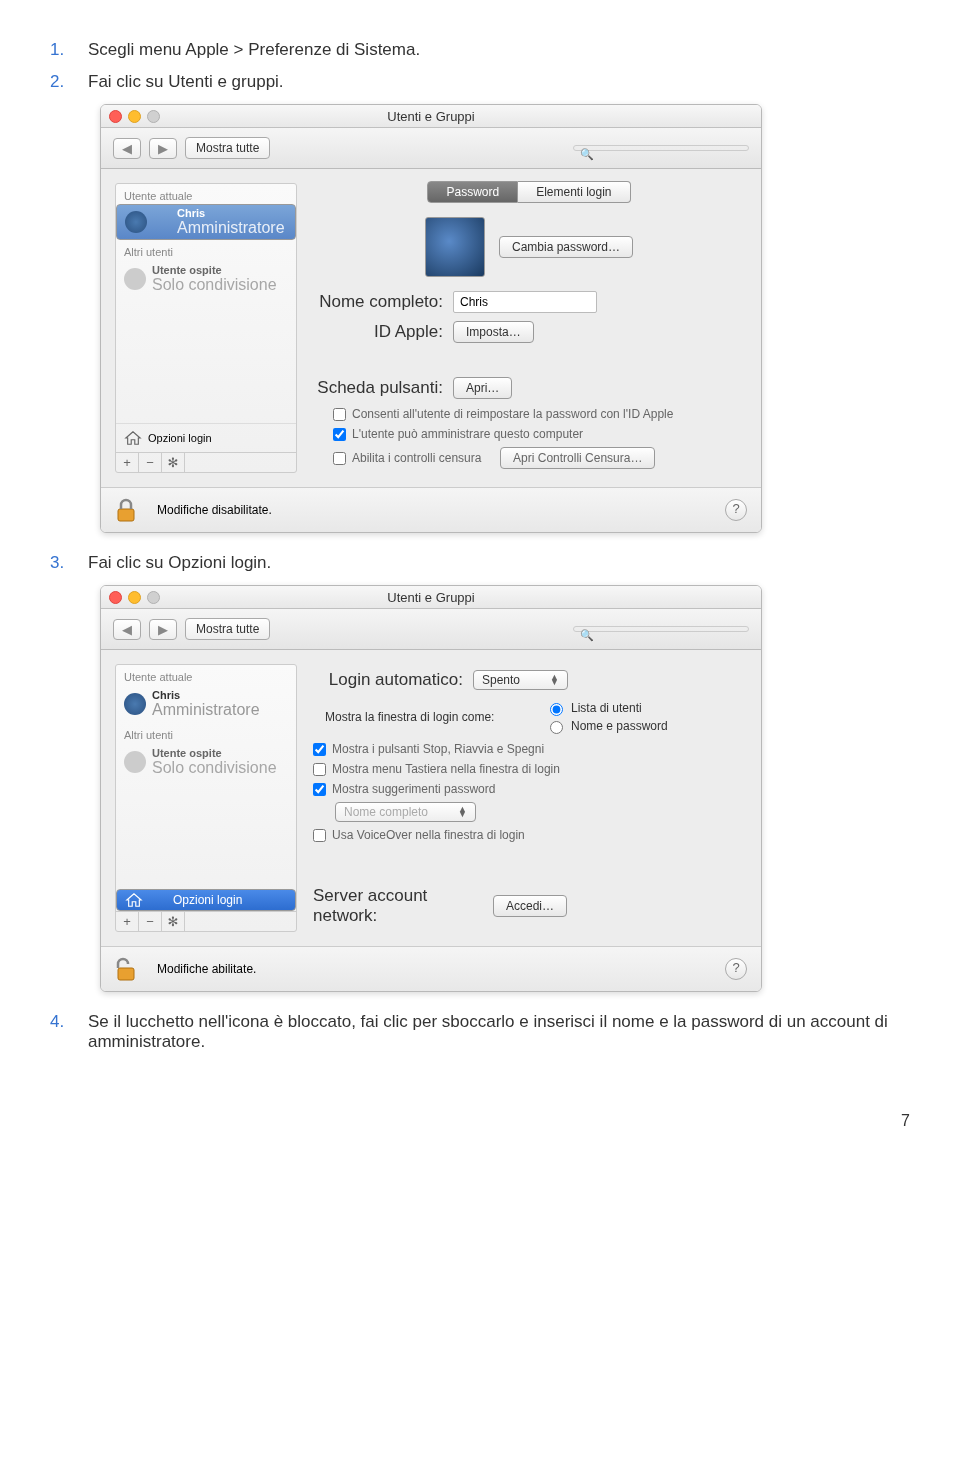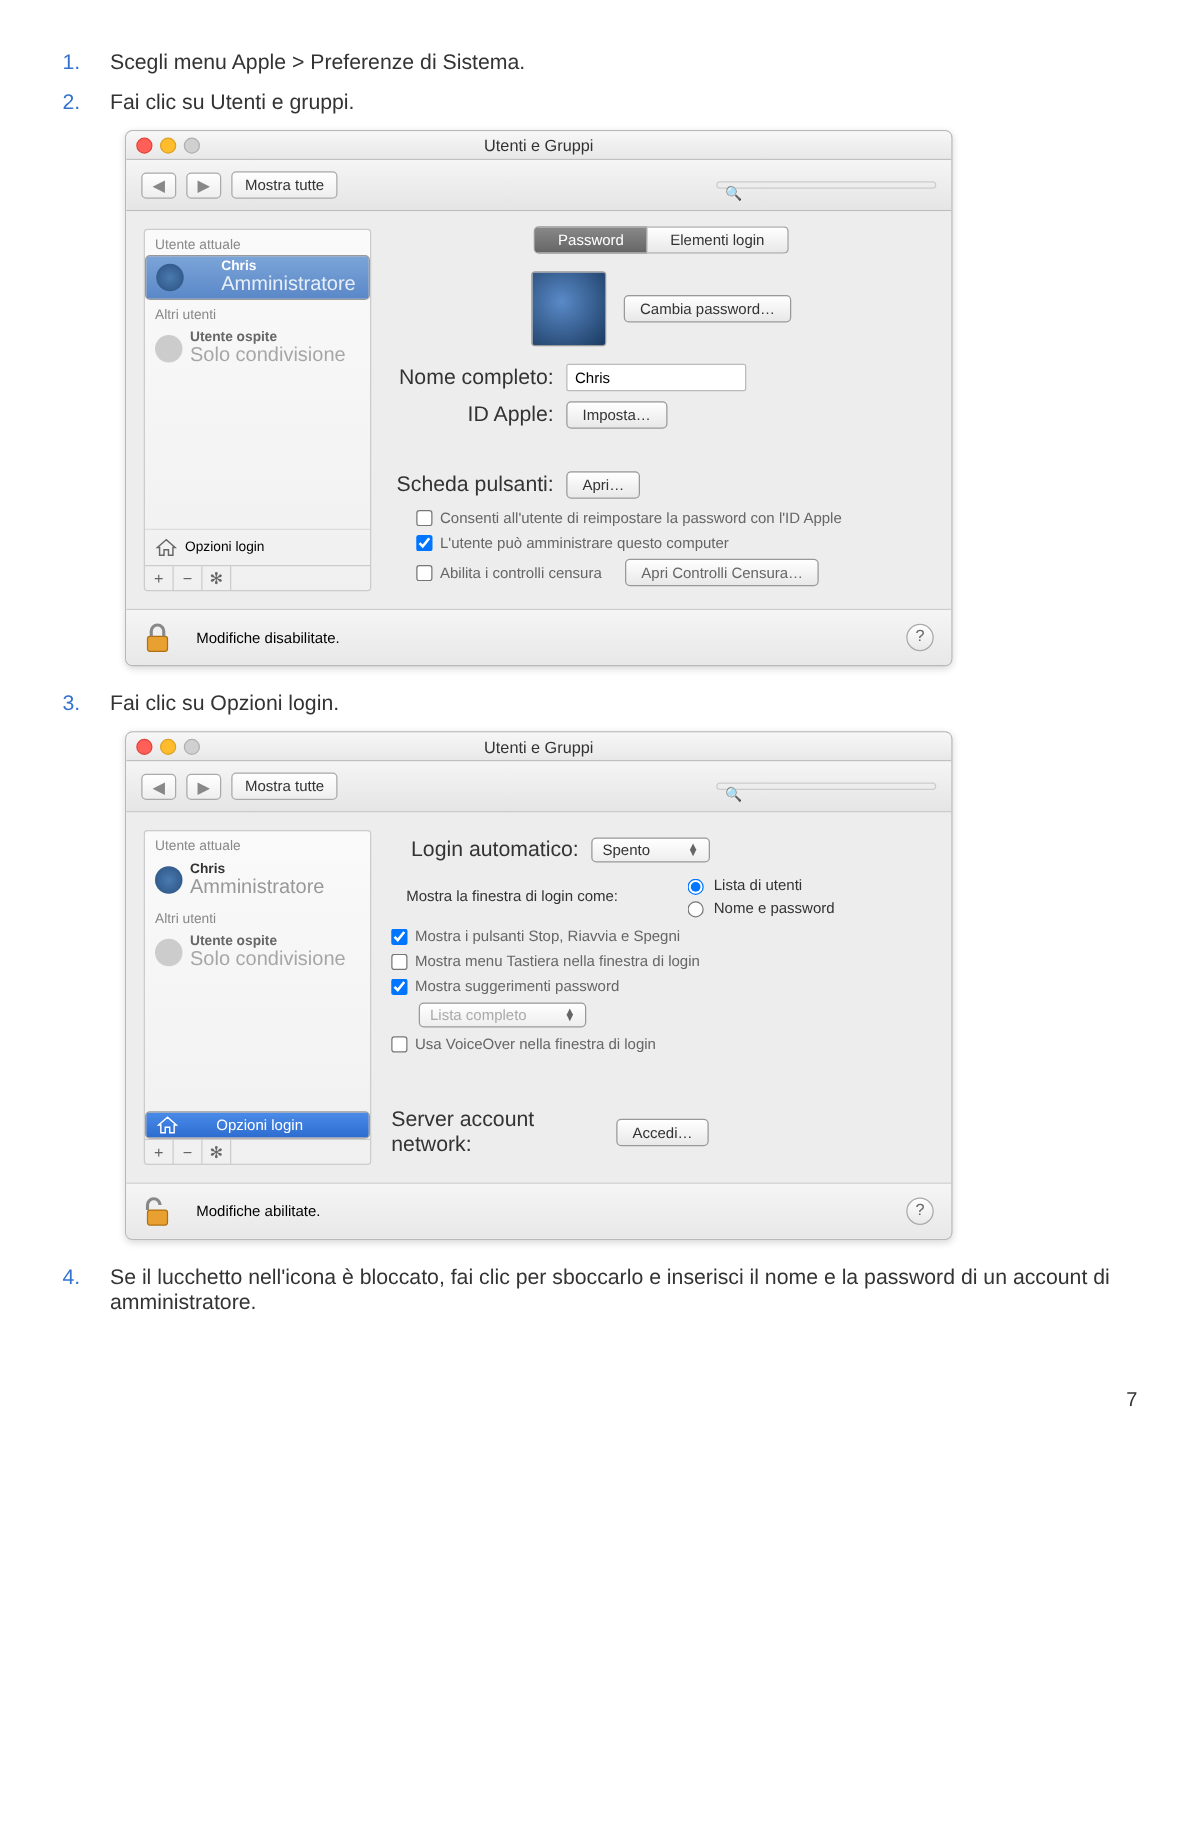--- a/index.html
+++ b/index.html
@@ -243,21 +243,21 @@
         </div>
       <div class="chk" style="margin-left:0">
           <input type="checkbox" style="">
           <span>Mostra menu Tastiera nella finestra di login</span>
         </div>
       <div class="chk" style="margin-left:0">
           <input type="checkbox" checked="" style="">
           <span>Mostra suggerimenti password</span>
         </div>
       <div style="margin:4px 0 4px 22px"><span class="sel" style="color:#aaa">
-            <span>Lista completo</span>
+            <span>Nome completo</span>
             <span class="caret">▲<br>▼</span>
           </span></div>
       <div class="chk" style="margin-left:0">
           <input type="checkbox" style="">
           <span>Usa VoiceOver nella finestra di login</span>
         </div>
       <div style="height:30px"></div>
       <div class="row">
           <label style="width:170px;text-align:left;font-weight:400">Server account network:</label>
           <span class="btn">Accedi…</span>

